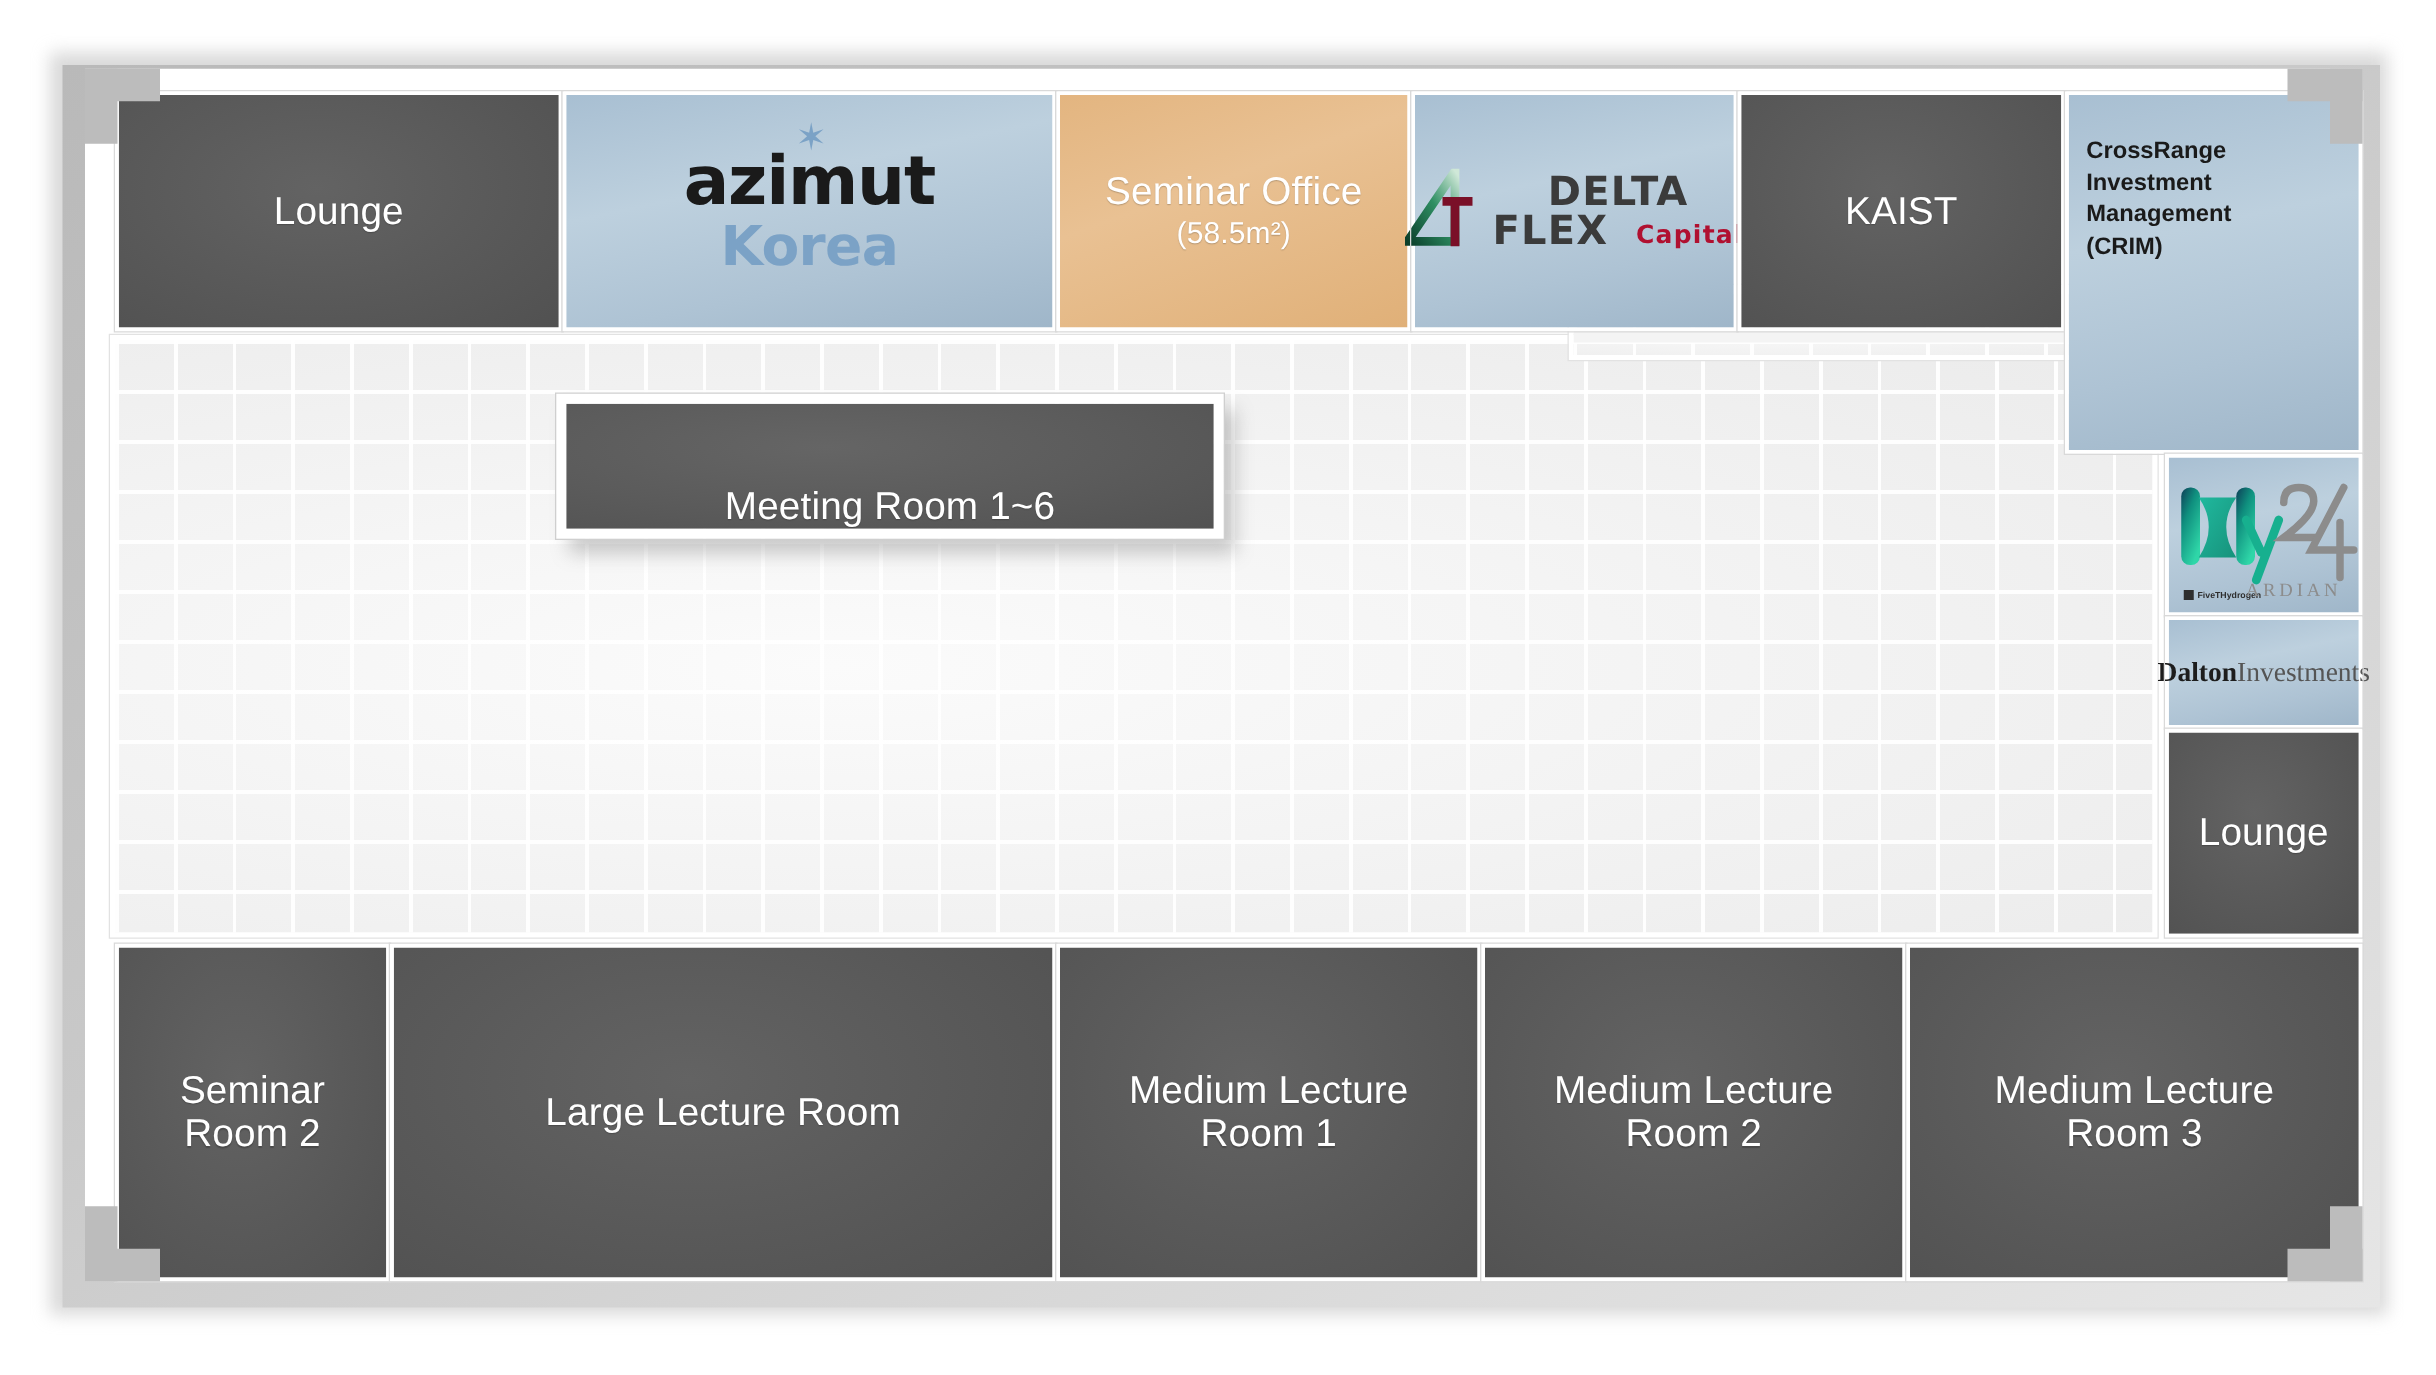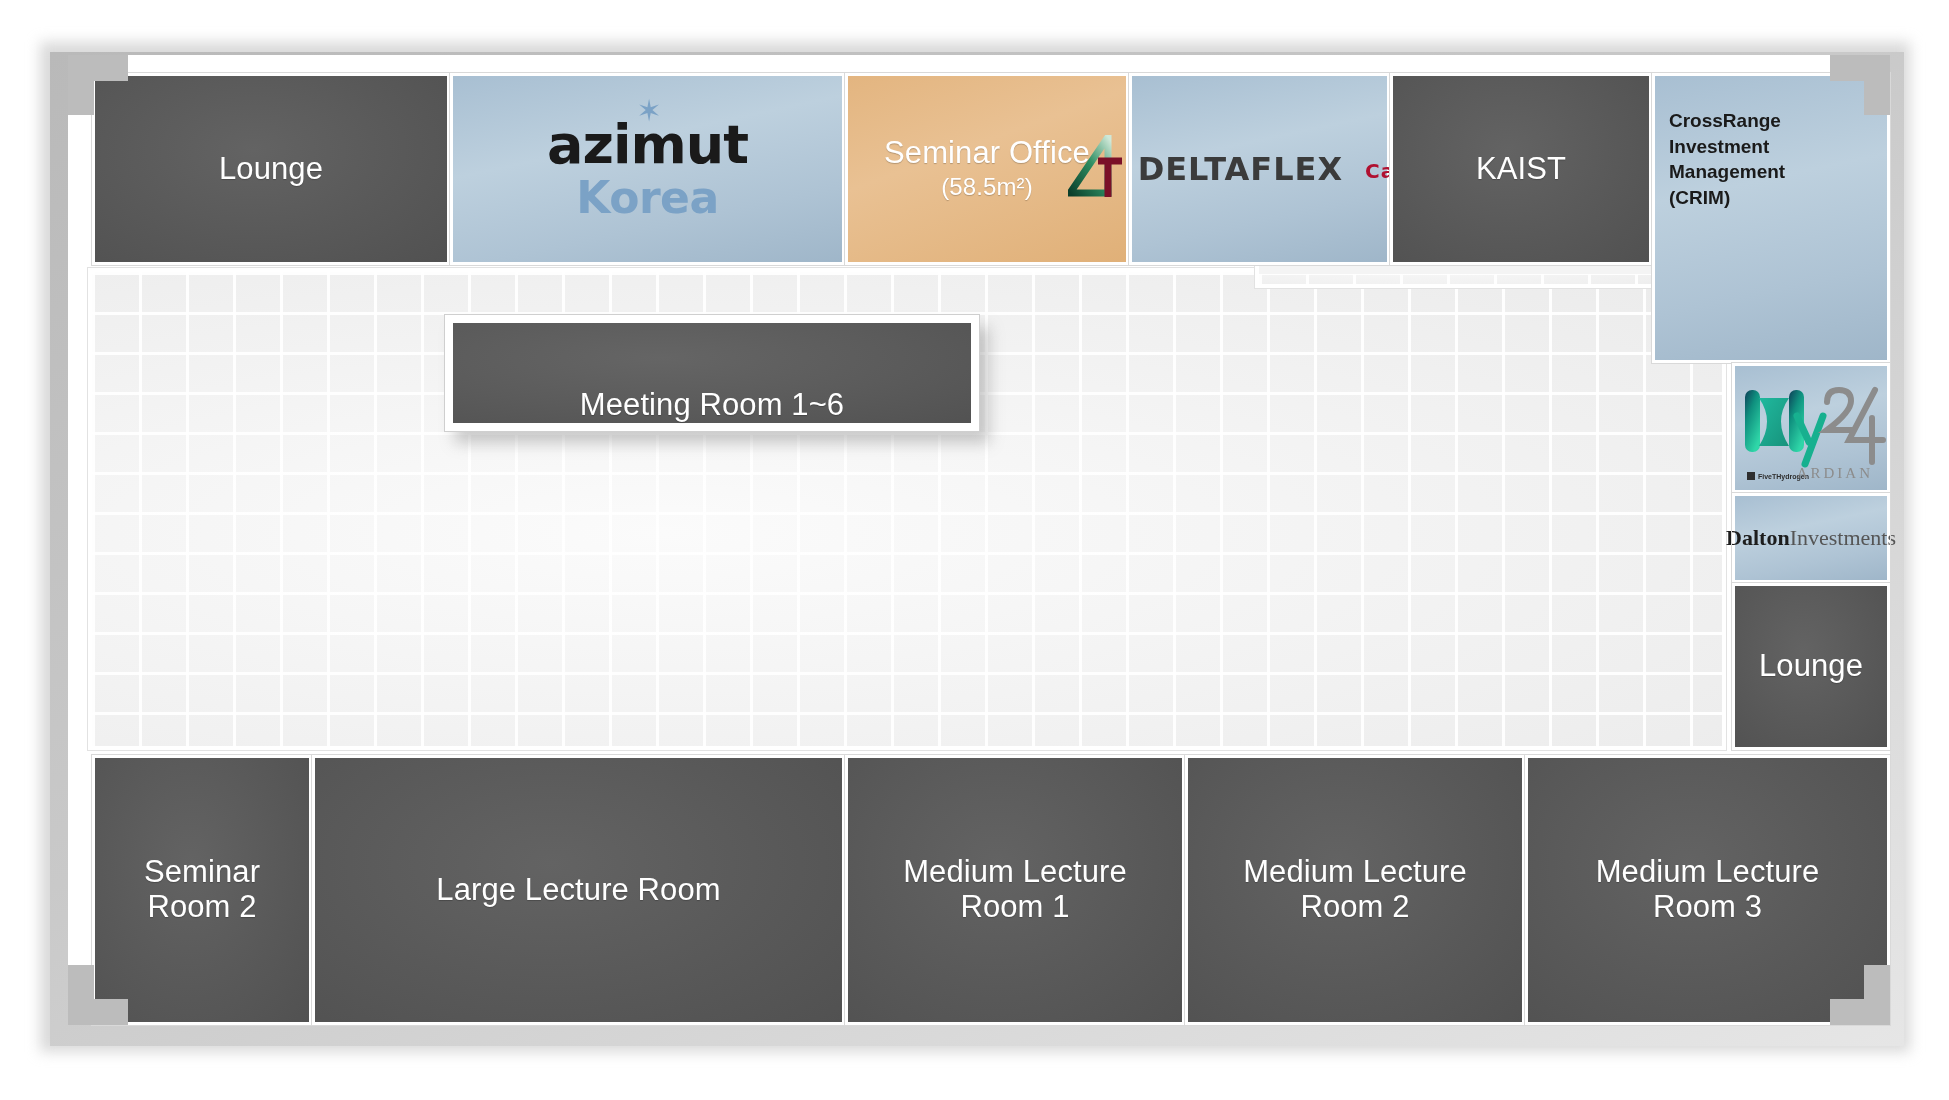--- a/index.html
+++ b/index.html
@@ -178,20 +178,21 @@
 
   
   .logo-delta {
     display: flex;
     align-items: center;
     gap: 8px;
   }
   .delta-mark { flex: 0 0 auto; }
   .delta-words {
     display: flex;
+    flex-direction: column;
     line-height: 0.96;
     font-family: "DejaVu Sans", sans-serif;
     font-weight: 700;
   }
   .delta-l1 {
     font-size: 32px;
     color: #3b3b3b;
     letter-spacing: 1px;
   }
   .delta-l2 {

